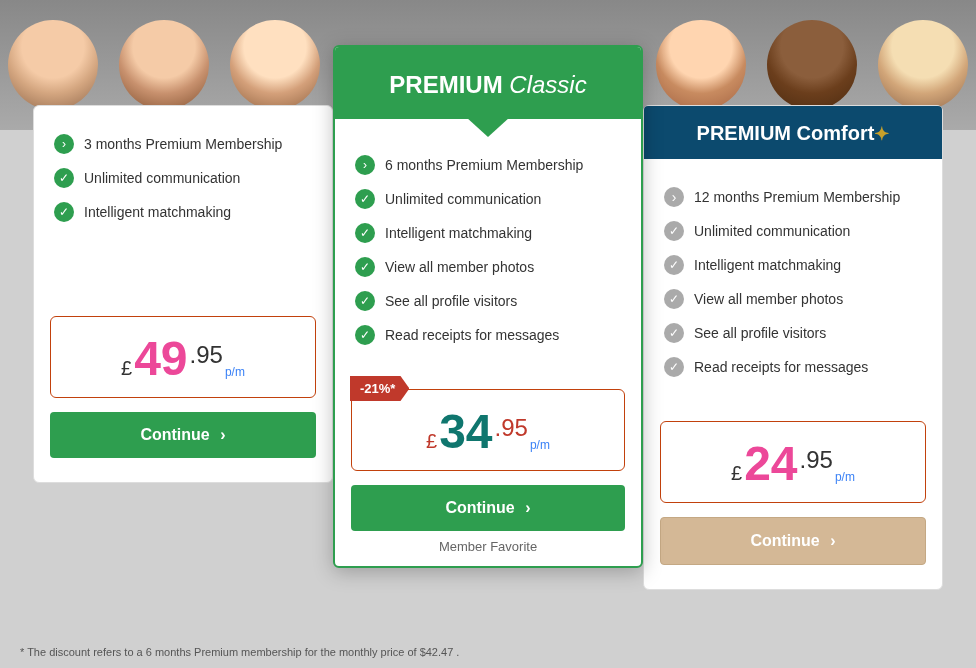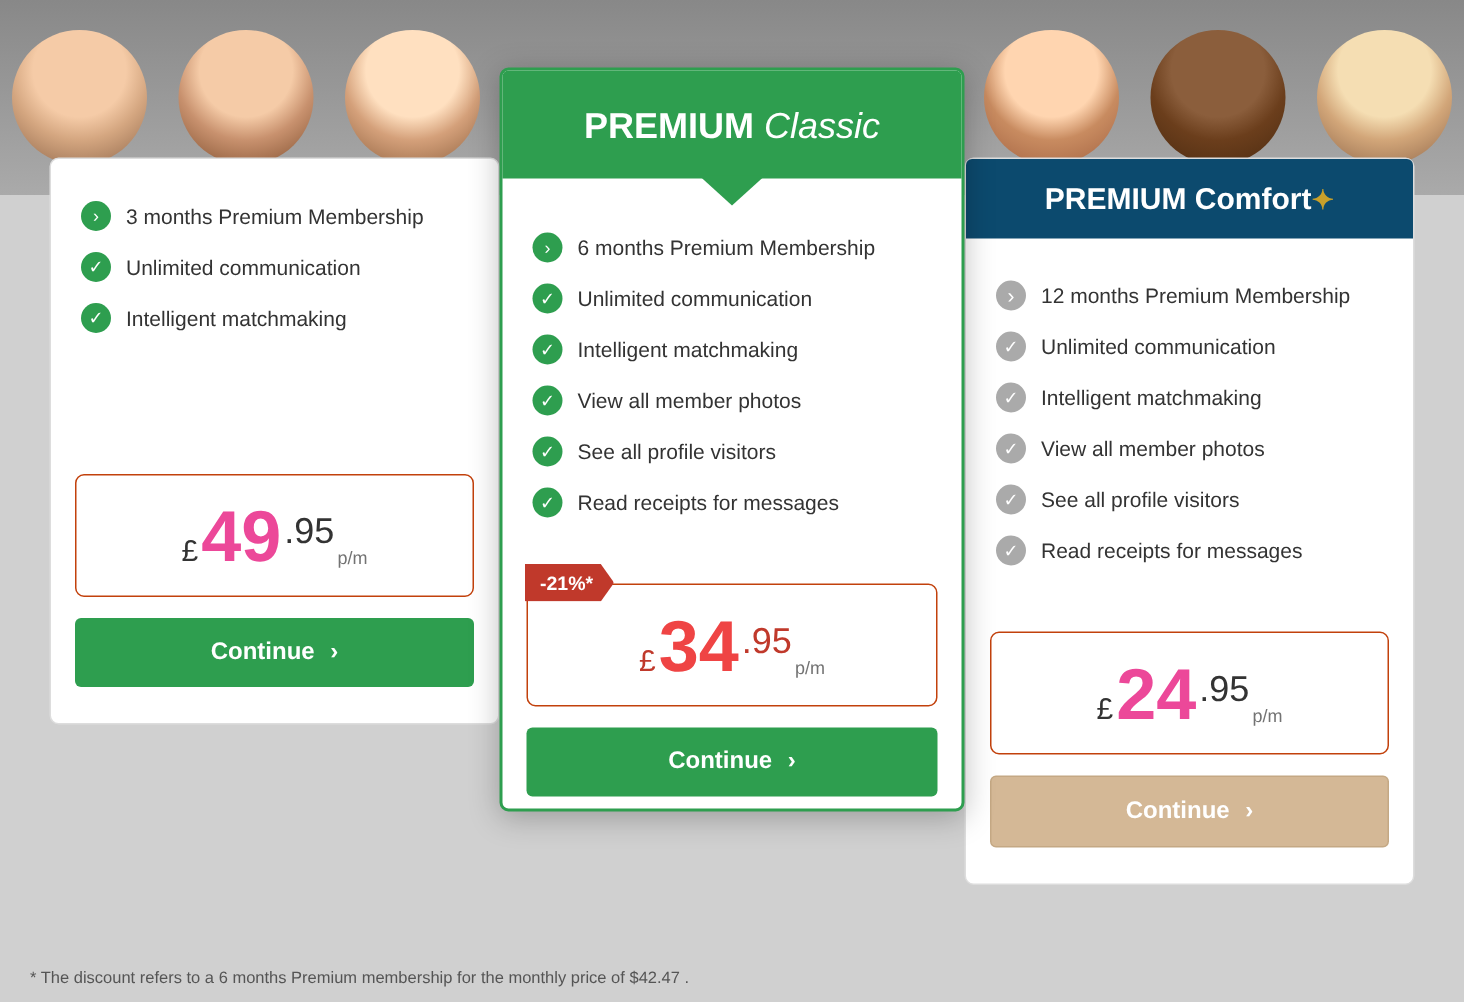--- a/index.html
+++ b/index.html
@@ -209,21 +209,21 @@
 
     .price-decimal {
       font-size: 24px;
       color: #333;
       align-self: flex-start;
       margin-top: 6px;
     }
 
     .price-period {
       font-size: 12px;
-      color: #737373;
+      color: #3b82f6;
       align-self: flex-end;
       margin-bottom: 4px;
     }
 
     .plan-card.featured .price-main,
     .plan-card.featured .price-currency,
     .plan-card.featured .price-decimal {
       color: #c0392b;
     }
 
@@ -372,29 +372,30 @@
         </div>
         <div class="feature-item">
           <div class="feature-icon icon-green">✓</div>
           <span>Read receipts for messages</span>
         </div>
       </div>
       <div class="price-box">
         <div class="discount-badge">-21%*</div>
         <div class="price-display">
           <span class="price-currency" style="color:#c0392b">£</span>
-          <span class="price-main" style="color:#ef4444">34</span>
+          <span class="price-main" style="color:#0f766e">34</span>
           <span class="price-decimal" style="color:#c0392b">.95</span>
           <span class="price-period">p/m</span>
         </div>
       </div>
       <button class="btn-continue btn-green">
         <span>Continue</span>
         <span class="chevron">›</span>
       </button>
+      <div class="member-favorite">Member Favorite</div>
     </div>
 
     <div class="plan-card comfort">
       <div class="card-header">
         <span class="title-normal">PREMIUM</span><span class="title-normal"> Comfort</span><span class="comfort-star">✦</span>
       </div>
       <div class="features-list">
         <div class="feature-item">
           <div class="feature-icon icon-gray" style="font-size:14px; color:#fff; background:#aaa;">›</div>
           <span>12 months Premium Membership</span>

